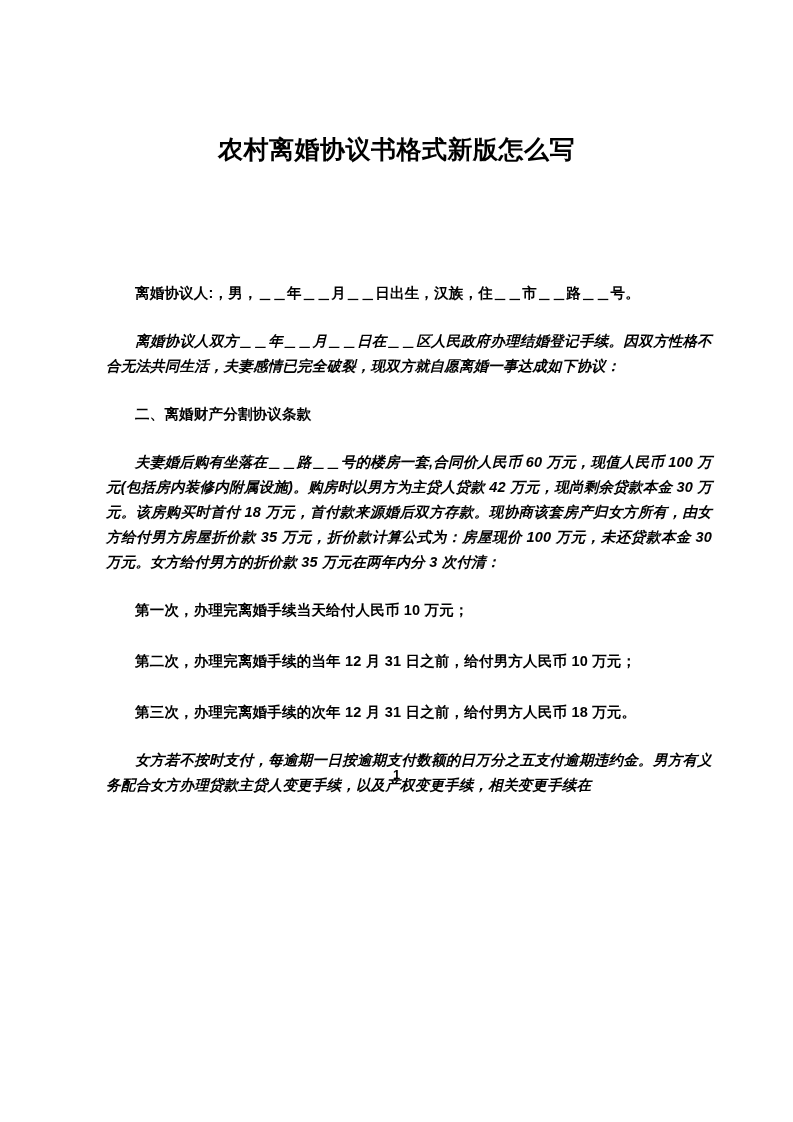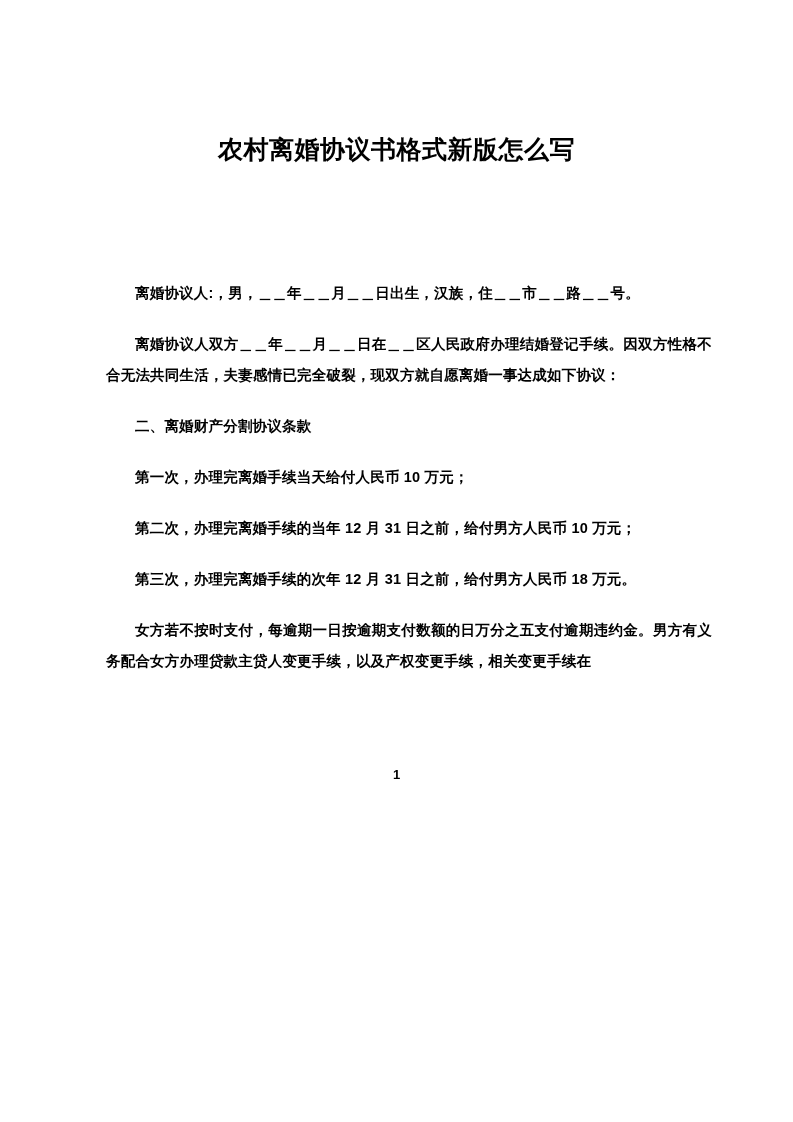--- a/index.html
+++ b/index.html
@@ -50,21 +50,22 @@
     letter-spacing: 0.2px;
   }
   .para.indent {
     text-indent: 2em;
   }
   .para.tight {
     margin-bottom: 21px;
   }
   .para.block {
     margin-bottom: 20px;
-    line-height: 31px;
+    line-height: 25px;
+    font-style: italic;
   }
   .page-number {
     position: absolute;
     bottom: 48px;
     left: 0;
     right: 0;
     text-align: center;
     font-size: 13px;
     font-weight: bold;
   }
@@ -73,20 +74,21 @@
 <body>
 
 <div class="page">
 
   <div class="doc-title">农村离婚协议书格式新版怎么写</div>
 
   <div class="body-area">
     <p class="para indent tight">离婚协议人:，男，＿＿年＿＿月＿＿日出生，汉族，住＿＿市＿＿路＿＿号。</p>
     <p class="para indent block">离婚协议人双方＿＿年＿＿月＿＿日在＿＿区人民政府办理结婚登记手续。因双方性格不合无法共同生活，夫妻感情已完全破裂，现双方就自愿离婚一事达成如下协议：</p>
     <p class="para indent tight">二、离婚财产分割协议条款</p>
+    <p class="para indent block">夫妻婚后购有坐落在＿＿路＿＿号的楼房一套,合同价人民币 60 万元，现值人民币 100 万元(包括房内装修内附属设施)。购房时以男方为主贷人贷款 42 万元，现尚剩余贷款本金 30 万元。该房购买时首付 18 万元，首付款来源婚后双方存款。现协商该套房产归女方所有，由女方给付男方房屋折价款 35 万元，折价款计算公式为：房屋现价 100 万元，未还贷款本金 30 万元。女方给付男方的折价款 35 万元在两年内分 3 次付清：</p>
     <p class="para indent tight">第一次，办理完离婚手续当天给付人民币 10 万元；</p>
     <p class="para indent tight">第二次，办理完离婚手续的当年 12 月 31 日之前，给付男方人民币 10 万元；</p>
     <p class="para indent tight">第三次，办理完离婚手续的次年 12 月 31 日之前，给付男方人民币 18 万元。</p>
     <p class="para indent block">女方若不按时支付，每逾期一日按逾期支付数额的日万分之五支付逾期违约金。男方有义务配合女方办理贷款主贷人变更手续，以及产权变更手续，相关变更手续在</p>
   </div>
 
   <div class="page-number">1</div>
 </div>
 
 </body></html>

